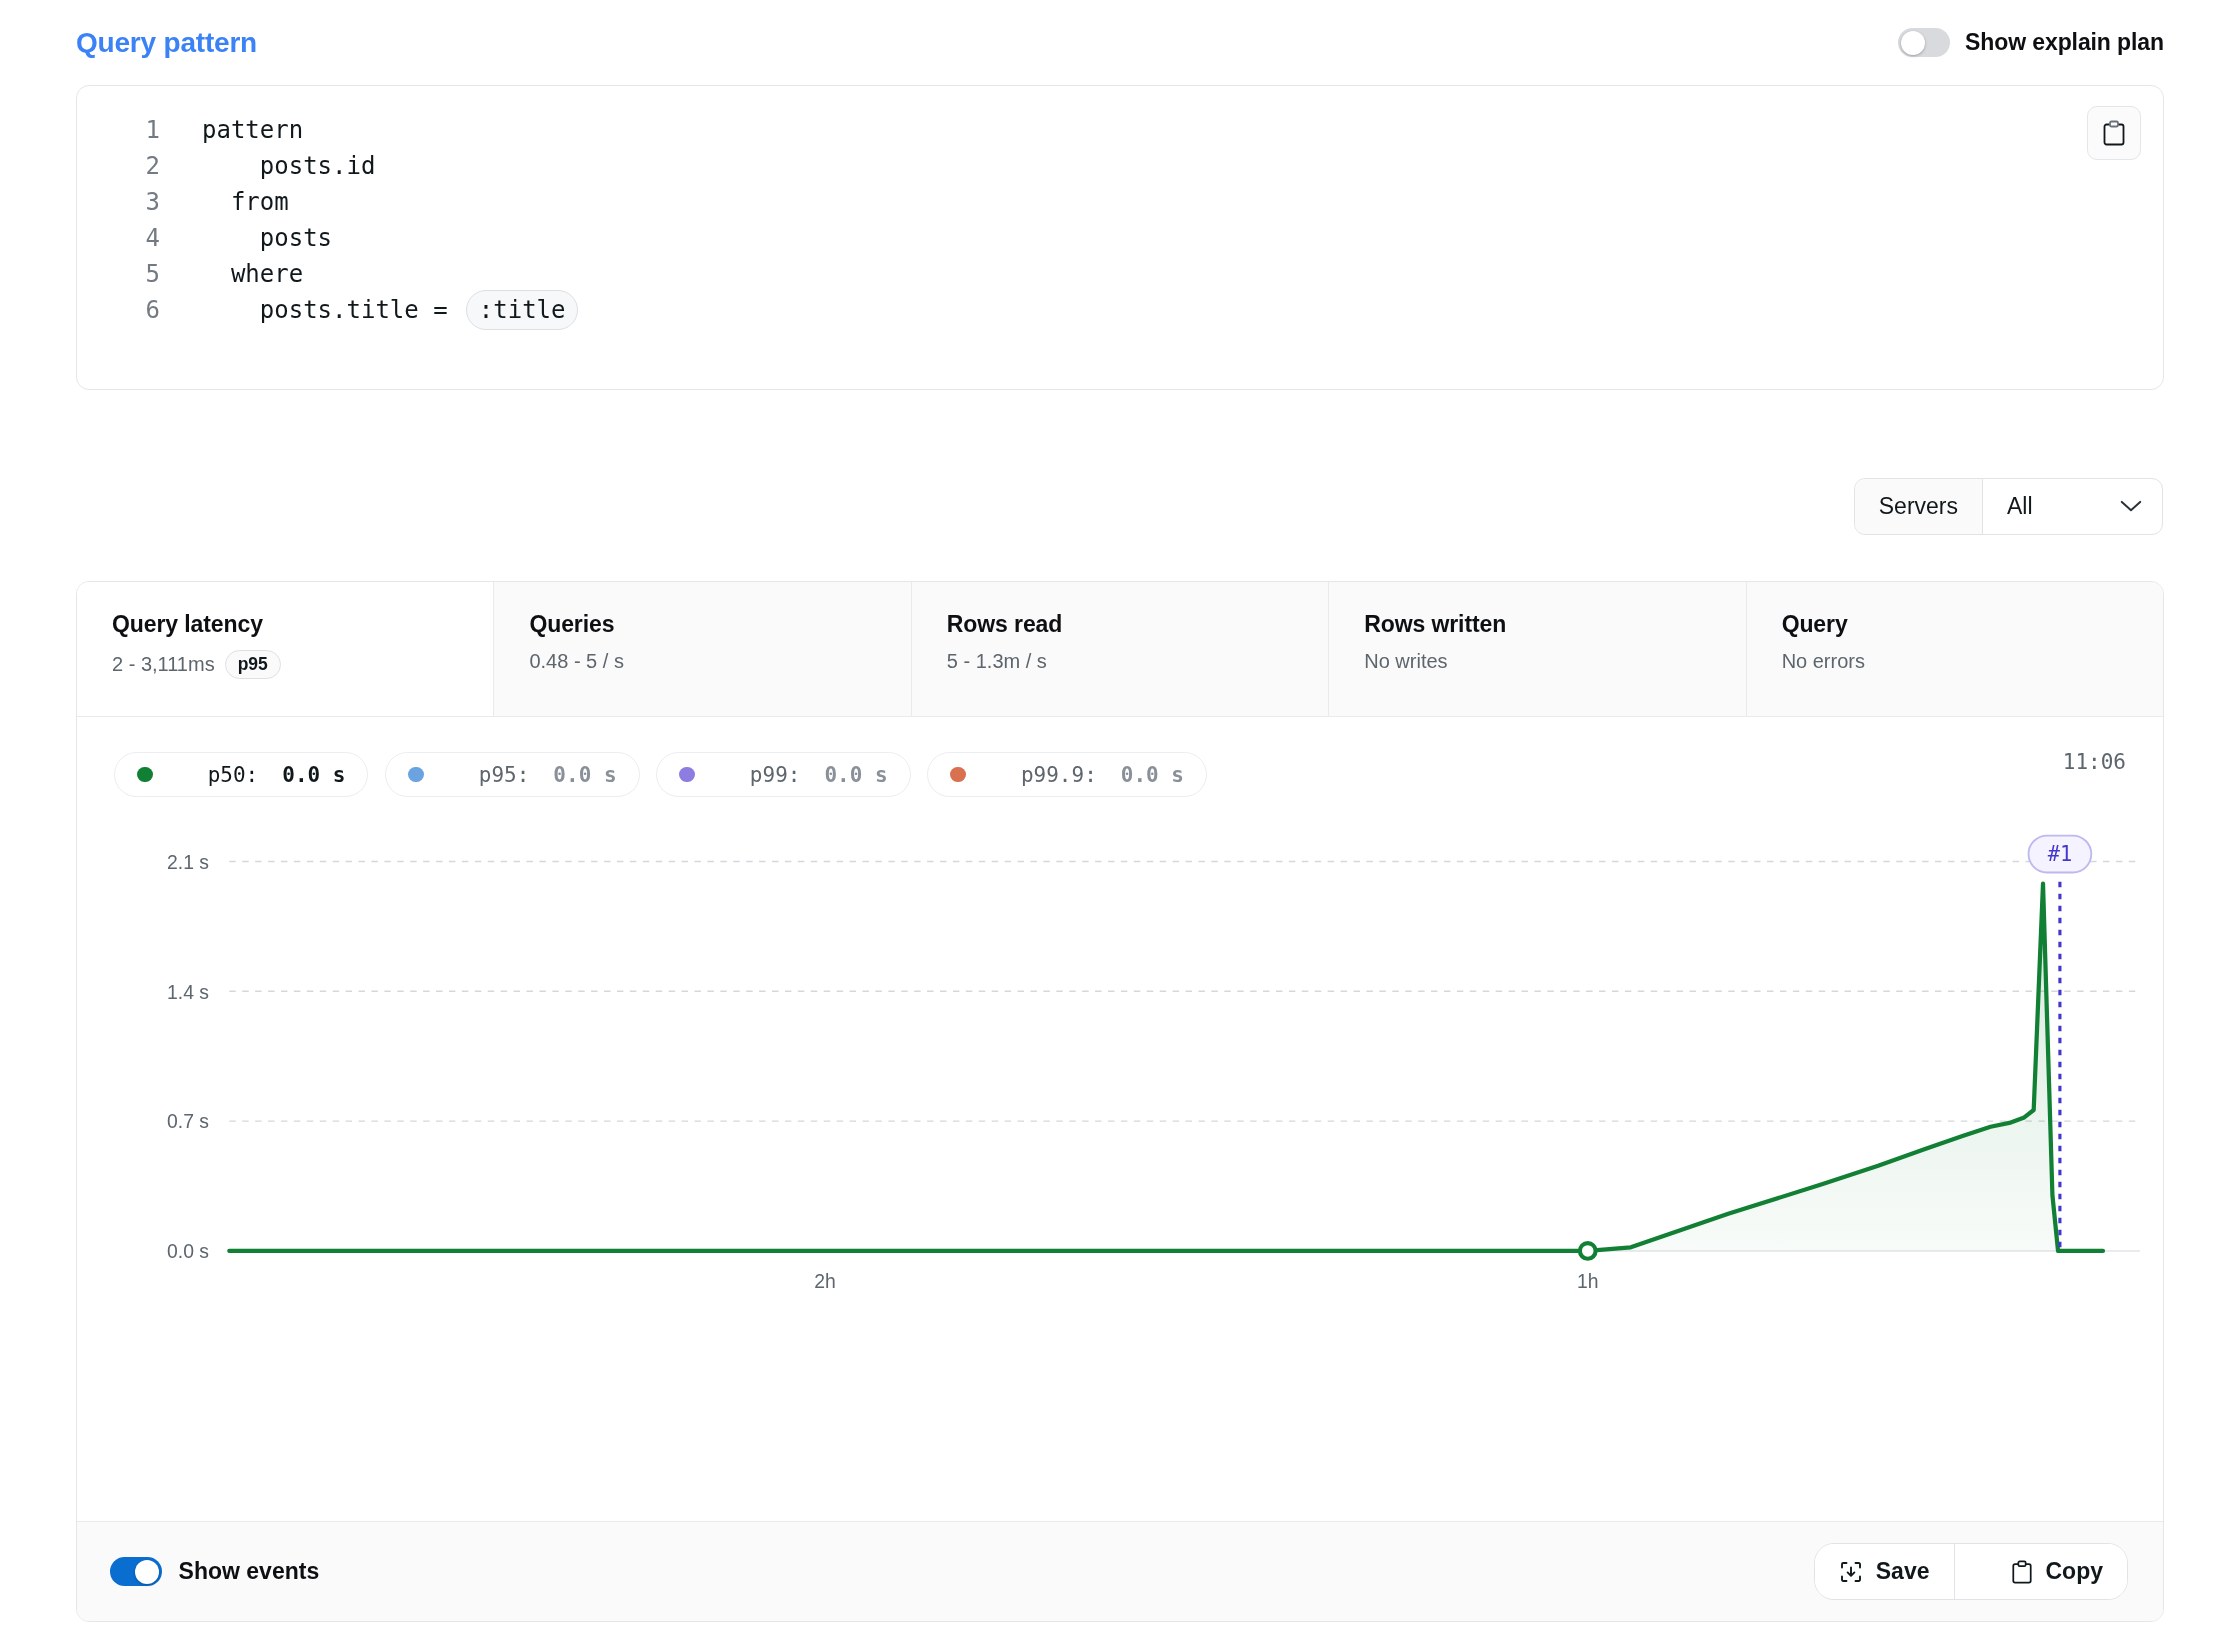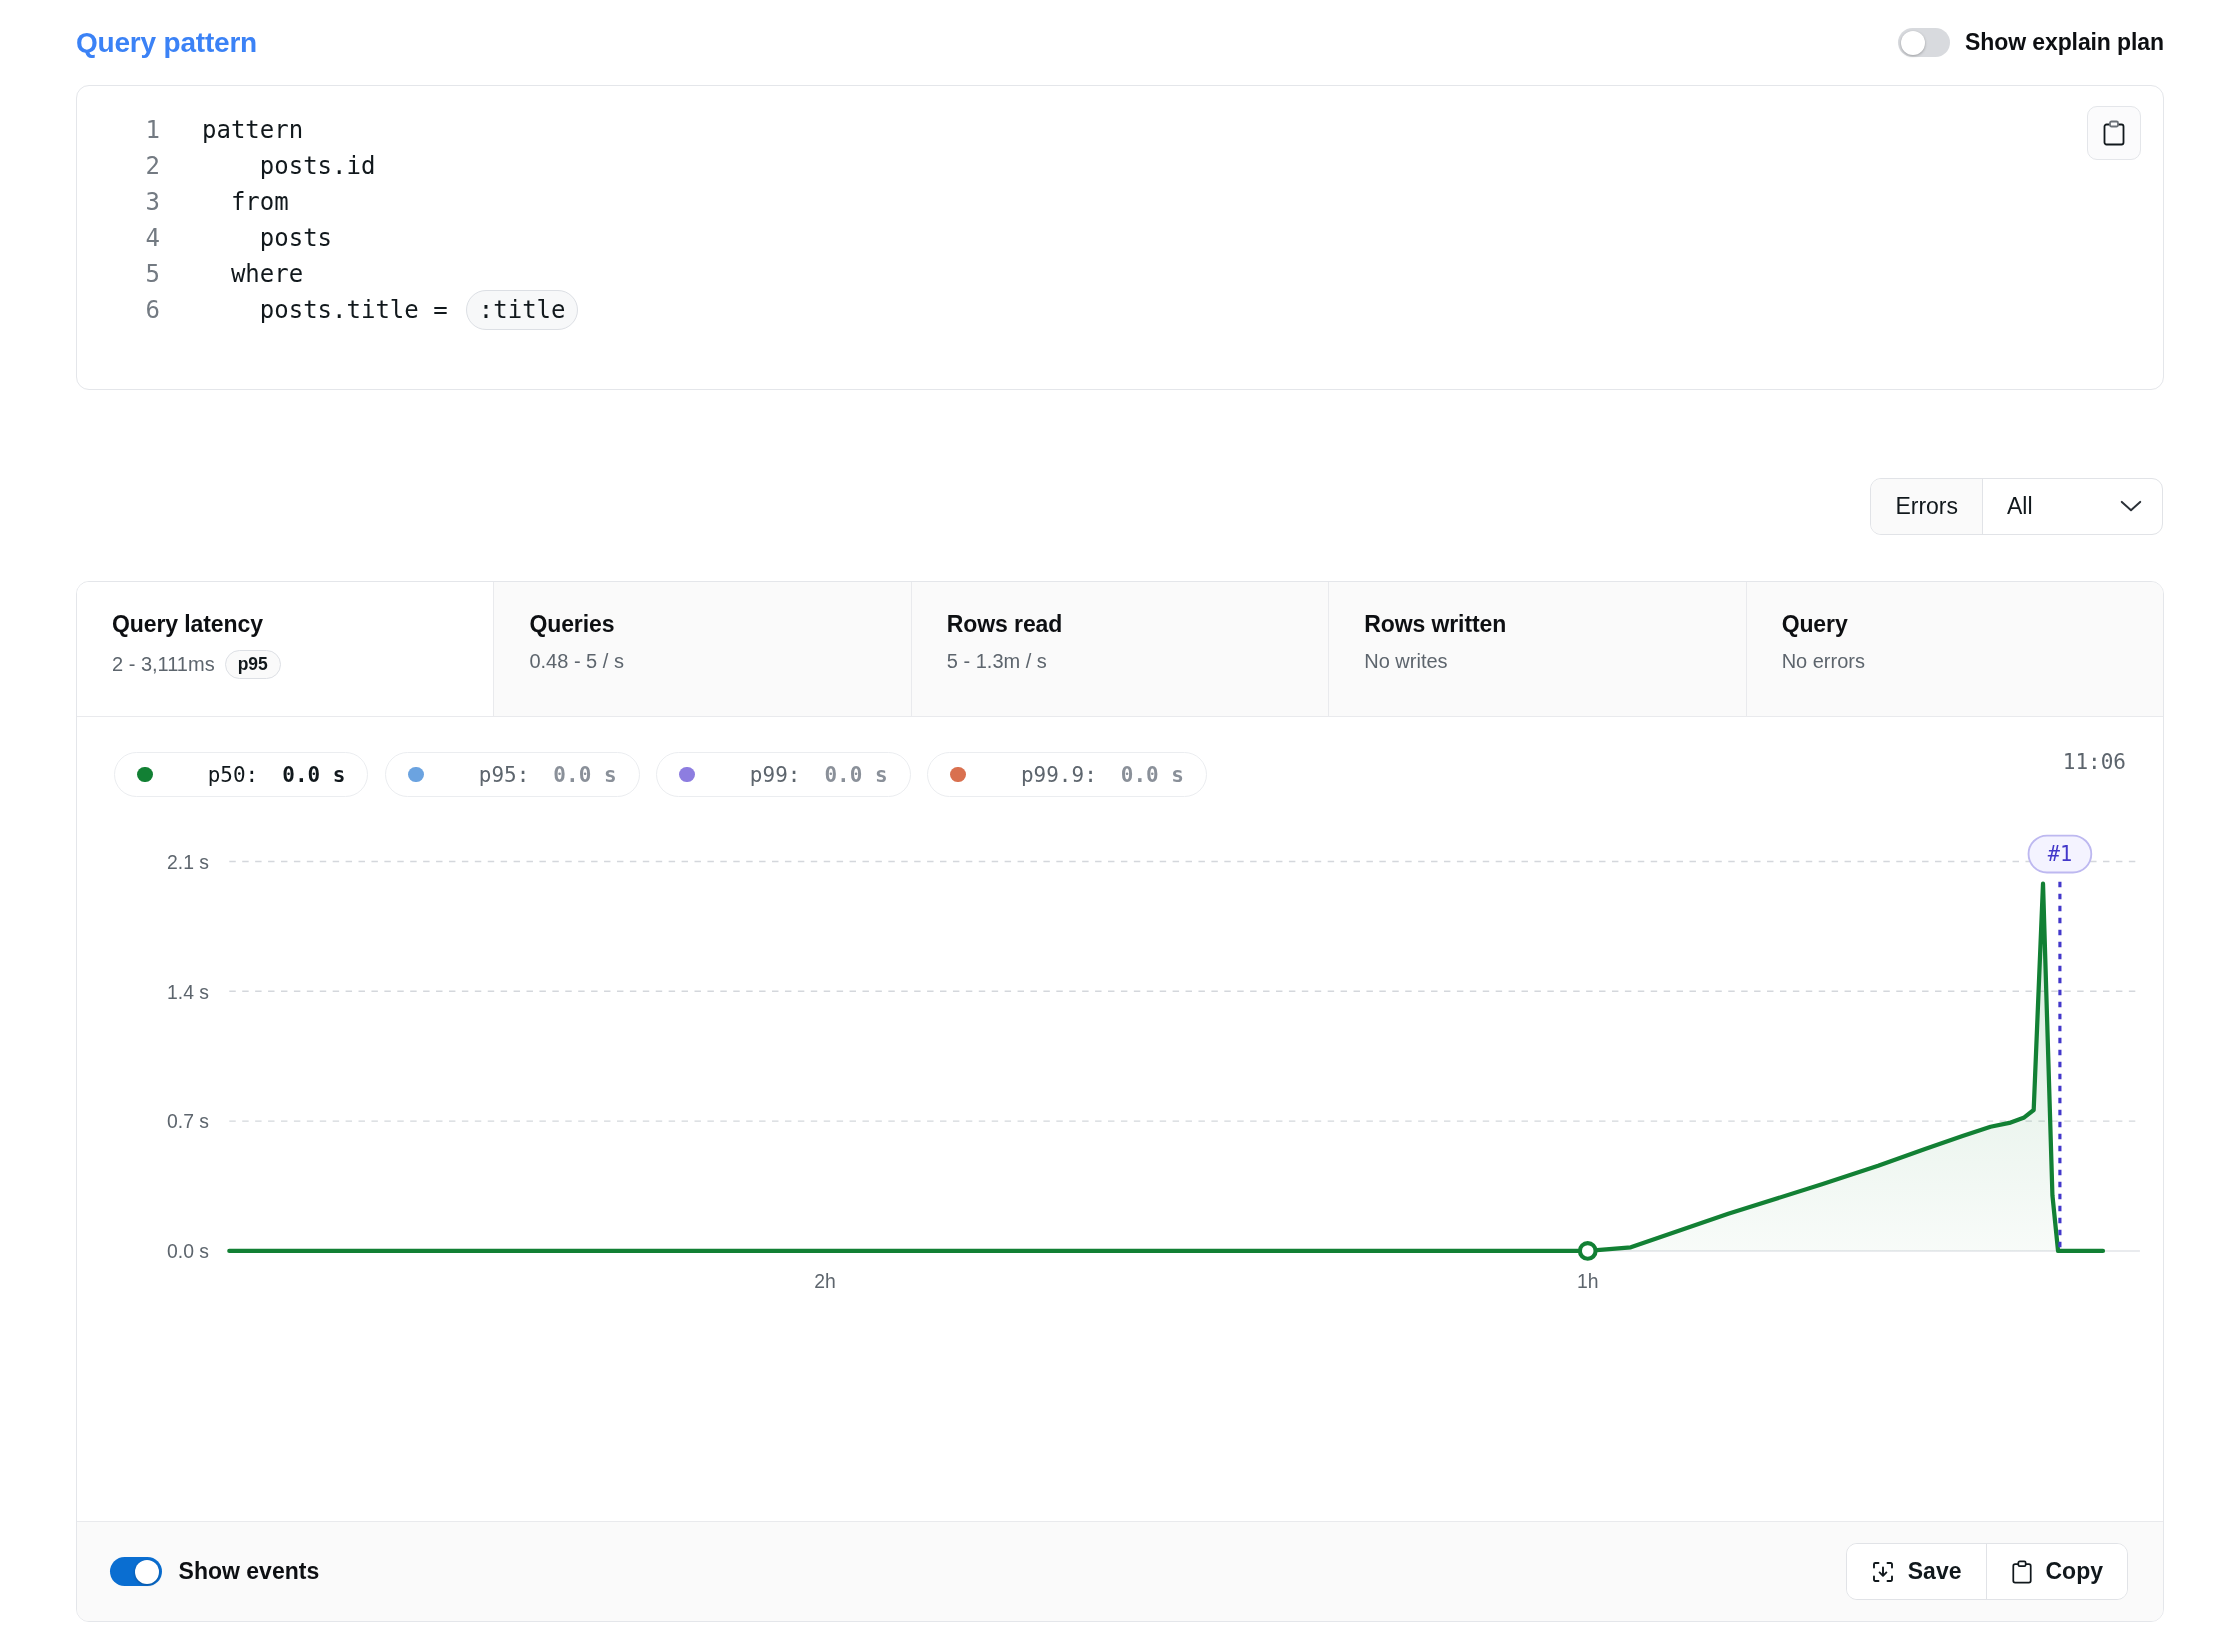--- a/index.html
+++ b/index.html
@@ -305,24 +305,25 @@
     gap: 16.6px;
   }
   .events-label {
     font-size: 23px;
     font-weight: 700;
     color: #0d0f12;
   }
   .btn-group {
     display: flex;
     border: 0.9px solid #e1e3e7;
-    border-radius: 11px;
+    border-radius: 20px;
     overflow: hidden;
     background: #ffffff;
     height: 57px;
+    gap: 32px;
   }
   .btn {
     display: flex;
     align-items: center;
     gap: 13px;
     padding: 0 24px;
     font-size: 23px;
     font-weight: 700;
     color: #11181c;
     cursor: pointer;
@@ -375,21 +376,21 @@
     </div>
     <div class="copy-btn-code">
       <svg width="24" height="26" viewBox="0 0 24 26" fill="none">
         <rect x="2.5" y="4.5" width="19" height="20" rx="2" stroke="#11181c" stroke-width="1.8"></rect>
         <rect x="8" y="1.5" width="8" height="5" rx="1.5" fill="#fbfbfc" stroke="#6b7178" stroke-width="1.8"></rect>
       </svg>
     </div>
   </div>
 
   <div class="servers-wrap">
-    <div class="servers-label">Errors</div>
+    <div class="servers-label">Servers</div>
     <div class="servers-value">
       <span>All</span>
       <svg width="22" height="13" viewBox="0 0 24 14" fill="none">
         <path d="M2 2 L12 11 L22 2" stroke="#2b3138" stroke-width="2.2" stroke-linecap="round" stroke-linejoin="round"></path>
       </svg>
     </div>
   </div>
 
   <div class="main-card">
 

